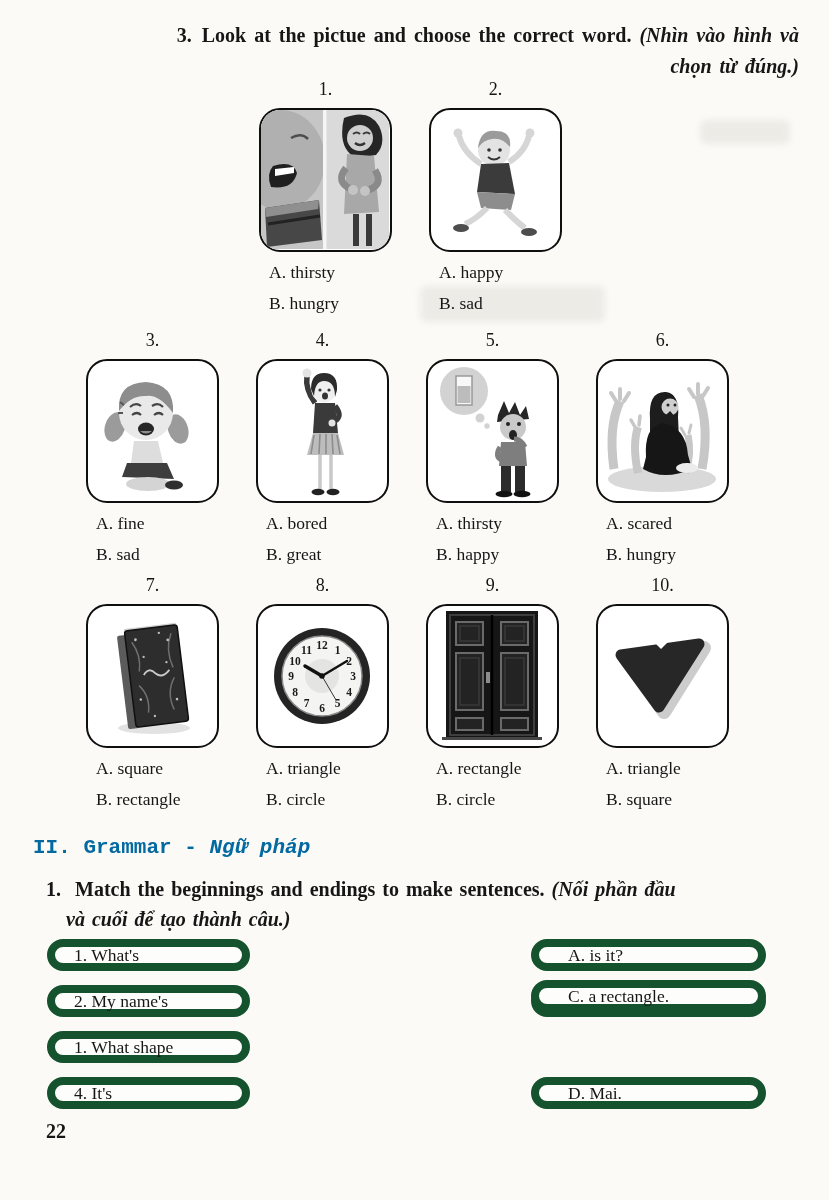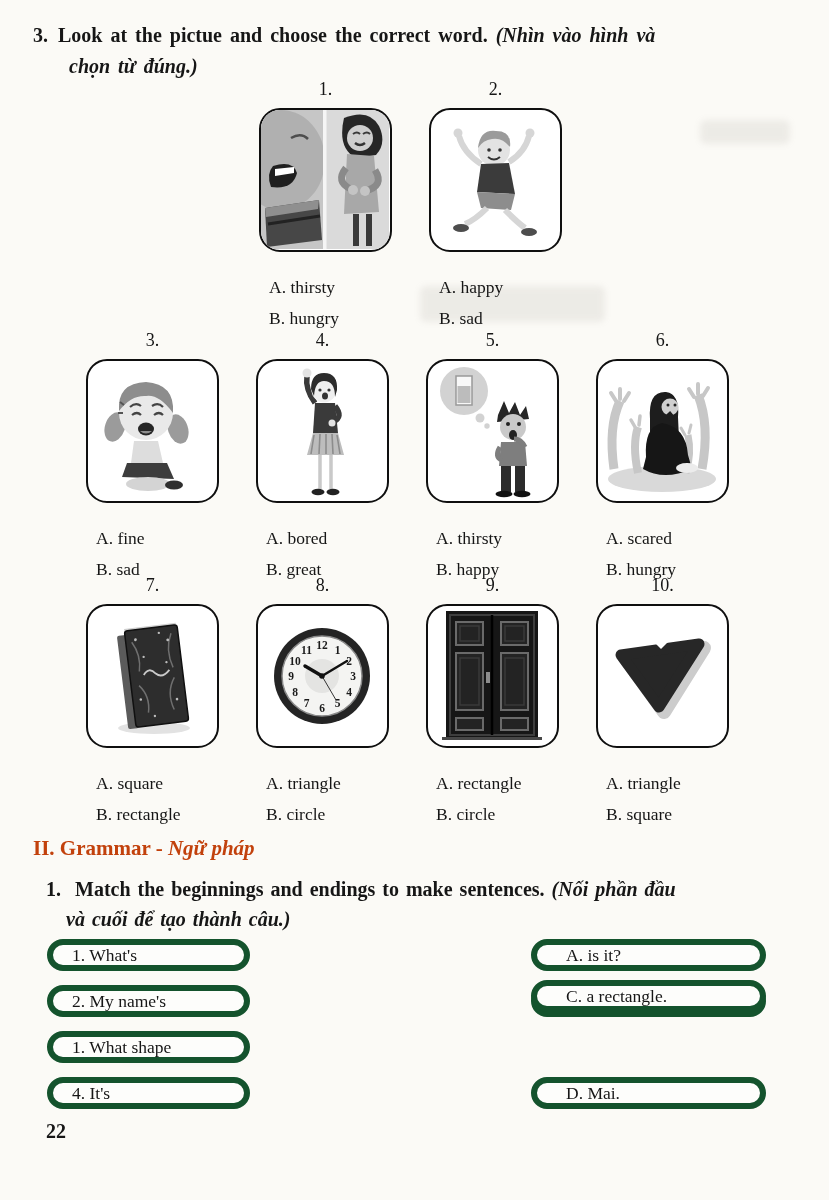--- a/index.html
+++ b/index.html
@@ -5,54 +5,54 @@
   * { margin:0; padding:0; box-sizing:border-box; }
   html,body { background:#e8e6e0; }
   .page {
     position:relative; width:829px; height:1200px; margin:0 auto;
     background:#fbfaf6; overflow:hidden;
     font-family:"Liberation Serif","DejaVu Serif",serif; color:#161616;
   }
   
   .ex3-head {
     position:absolute; left:33px; top:20px; width:766px;
-    font-weight:bold; font-size:20px; line-height:31px; word-spacing:3px;
+    font-weight:bold; font-size:20px; line-height:31px; word-spacing:3px;text-align:right;
   }
   .ex3-head .num { margin-right:10px; }
   .vi { font-style:italic; }
   .indent-2 { display:inline-block; margin-left:36px; }
   .indent-g { display:inline-block; margin-left:20px; }
 
   
   .item { position:absolute; width:133px; }
   .item .pic-num { text-align:center; font-size:18px; line-height:26px; height:26px; }
   .imgbox {
     width:133px; height:144px; margin-top:6px; background:#ffffff;
     border:2.5px solid #0f0f0f; border-radius:21px; overflow:hidden;
   }
   .imgbox svg { display:block; width:128px; height:139px; }
-  .opts { margin-top:20px; padding-left:10px; font-size:17.5px; line-height:31px; }
+  .opts { margin-top:5px; padding-left:10px; font-size:17.5px; line-height:31px; }
   .opt { white-space:nowrap; }
 
   
   .gram-head {
     position:absolute; left:33px; top:836px;
-    font-family:Liberation Serif, serif;
-    font-weight:bold; font-size:21px; color:#c2410c;
+    font-family:Liberation Mono, monospace;
+    font-weight:bold; font-size:21px; color:#0369a1;
   }
   .gram-ex {
     position:absolute; left:46px; top:874px; width:750px;
     font-weight:bold; font-size:20px; line-height:30px; word-spacing:2px;
   }
   .gram-ex .num { margin-right:14px; }
 
   
   .pill {
     position:absolute; height:32px; background:#fdfdfb;
-    border:6px solid #14532d; border-radius:17px;
+    border:8px solid #14532d; border-radius:17px;
     display:flex; align-items:center;
     font-size:17.5px; white-space:nowrap;
   }
   .pill-l { left:47px; width:203px; padding-left:19px; }
   .pill-r { left:531px; width:235px; padding-left:29px; }
 
   .page-num { position:absolute; left:46px; top:1120px; font-weight:bold; font-size:20px; }
 
   
   .bleed { position:absolute; background:#9a958c; opacity:.14; filter:blur(3px); border-radius:6px; }

